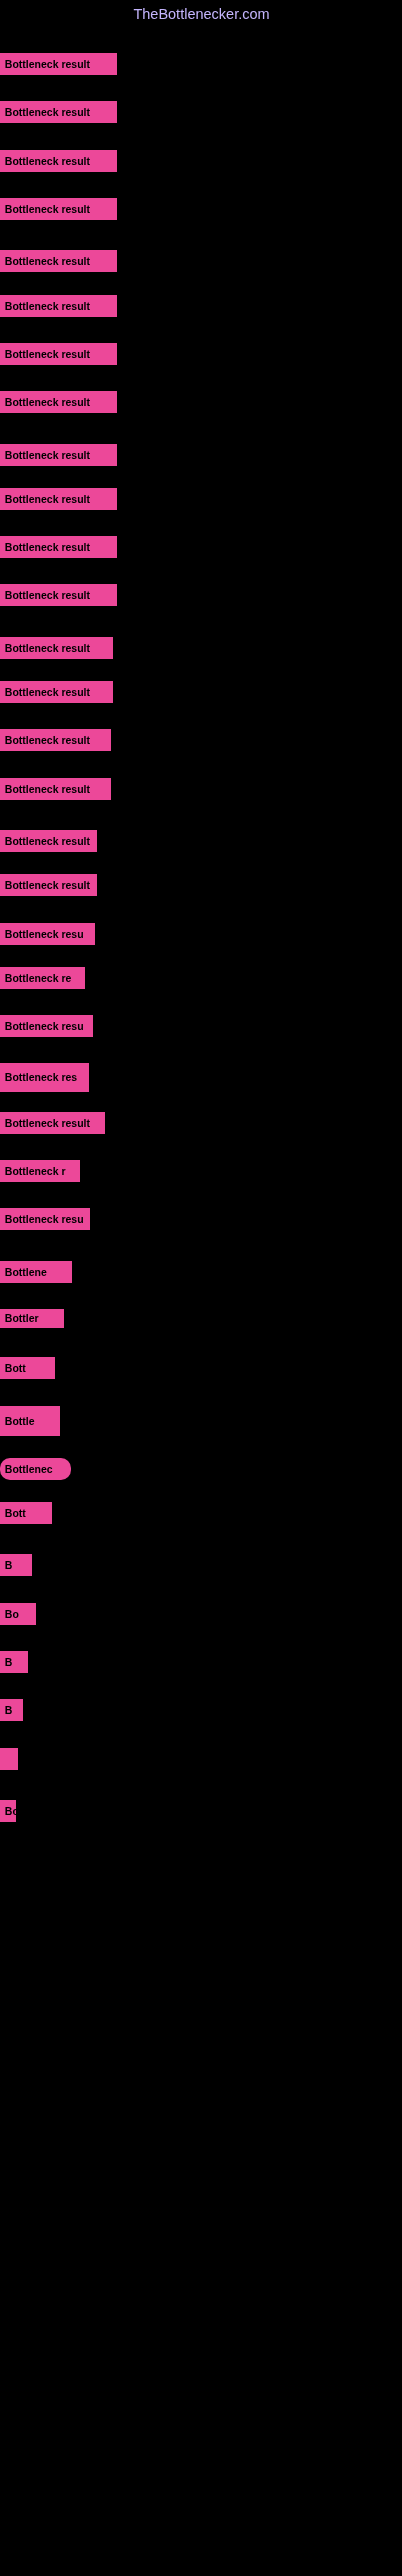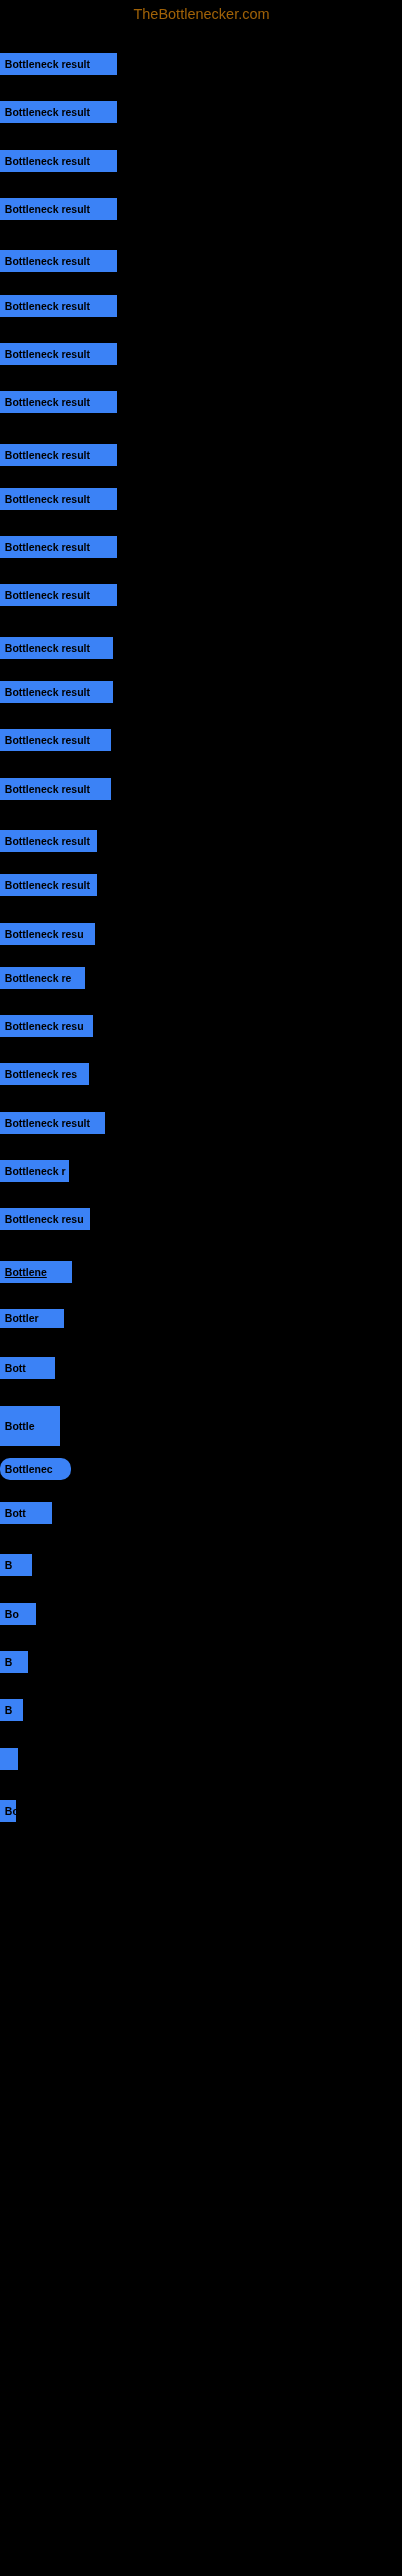--- a/index.html
+++ b/index.html
@@ -11,28 +11,28 @@
     body {
       background-color: #000000;
       width: 403px;
       min-height: 2576px;
       font-family: Arial, sans-serif;
       position: relative;
     }
 
     .site-title {
       text-align: center;
-      color: #a16207;
+      color: #c4b5fd;
       font-size: 14.5px;
       padding: 6.4px 0;
       font-weight: normal;
     }
 
     .bottleneck-bar {
-      background-color: #3b82f6;
+      background-color: #ec4899;
       color: #000000;
       font-size: 10.5px;
       font-weight: bold;
       padding: 3.2px 4.8px;
       display: flex;
       align-items: center;
       white-space: nowrap;
       overflow: hidden;
       margin: 0;
       position: absolute;
@@ -59,28 +59,28 @@
     <div class="bottleneck-bar" style="top: 555px; width: 117px; height: 22.5px;">Bottleneck result</div>
     <div class="bottleneck-bar" style="top: 608px; width: 113px; height: 22.5px;">Bottleneck result</div>
     <div class="bottleneck-bar" style="top: 652px; width: 113px; height: 22.5px;">Bottleneck result</div>
     <div class="bottleneck-bar" style="top: 700px; width: 111px; height: 22.5px;">Bottleneck result</div>
     <div class="bottleneck-bar" style="top: 749px; width: 111px; height: 22.5px;">Bottleneck result</div>
     <div class="bottleneck-bar" style="top: 801px; width: 97px; height: 22.5px;">Bottleneck result</div>
     <div class="bottleneck-bar" style="top: 845px; width: 97px; height: 22.5px;">Bottleneck result</div>
     <div class="bottleneck-bar" style="top: 894px; width: 95px; height: 22.5px;">Bottleneck resu</div>
     <div class="bottleneck-bar" style="top: 938px; width: 85px; height: 22.5px;">Bottleneck re</div>
     <div class="bottleneck-bar" style="top: 986px; width: 93px; height: 22.5px;">Bottleneck resu</div>
-    <div class="bottleneck-bar" style="top: 1034px; width: 89px; height: 22px;">Bottleneck res</div>
+    <div class="bottleneck-bar" style="top: 1034px; width: 89px; height: 29px;">Bottleneck res</div>
     <div class="bottleneck-bar" style="top: 1083px; width: 105px; height: 22.5px;">Bottleneck result</div>
-    <div class="bottleneck-bar" style="top: 1131px; width: 69px; height: 22.5px;">Bottleneck r</div>
+    <div class="bottleneck-bar" style="top: 1131px; width: 80px; height: 22.5px;">Bottleneck r</div>
     <div class="bottleneck-bar" style="top: 1179px; width: 90px; height: 22.5px;">Bottleneck resu</div>
-    <div class="bottleneck-bar" style="top: 1232px; width: 72px; height: 22.5px; text-decoration: underline;">Bottlene</div>
+    <div class="bottleneck-bar" style="top: 1232px; width: 72px; height: 22.5px;">Bottlene</div>
     <div class="bottleneck-bar" style="top: 1280px; width: 64px; height: 19px;">Bottler</div>
     <div class="bottleneck-bar" style="top: 1328px; width: 55px; height: 22.5px;">Bott</div>
-    <div class="bottleneck-bar" style="top: 1377px; width: 60px; height: 40px;">Bottle</div>
+    <div class="bottleneck-bar" style="top: 1377px; width: 60px; height: 30px;">Bottle</div>
     <div class="bottleneck-bar" style="top: 1429px; width: 71px; height: 22.5px; border-radius: 10px;">Bottlenec</div>
     <div class="bottleneck-bar" style="top: 1473px; width: 52px; height: 22.5px;">Bott</div>
     <div class="bottleneck-bar" style="top: 1525px; width: 32px; height: 22.5px;">B</div>
     <div class="bottleneck-bar" style="top: 1574px; width: 36px; height: 22.5px;">Bo</div>
     <div class="bottleneck-bar" style="top: 1622px; width: 28px; height: 22.5px;">B</div>
     <div class="bottleneck-bar" style="top: 1670px; width: 22.5px; height: 22.5px;">B</div>
     <div class="bottleneck-bar" style="top: 1719px; width: 17.7px; height: 22.5px;"></div>
     <div class="bottleneck-bar" style="top: 1771px; width: 16px; height: 22.5px;">Bo</div>
   </div>
 

